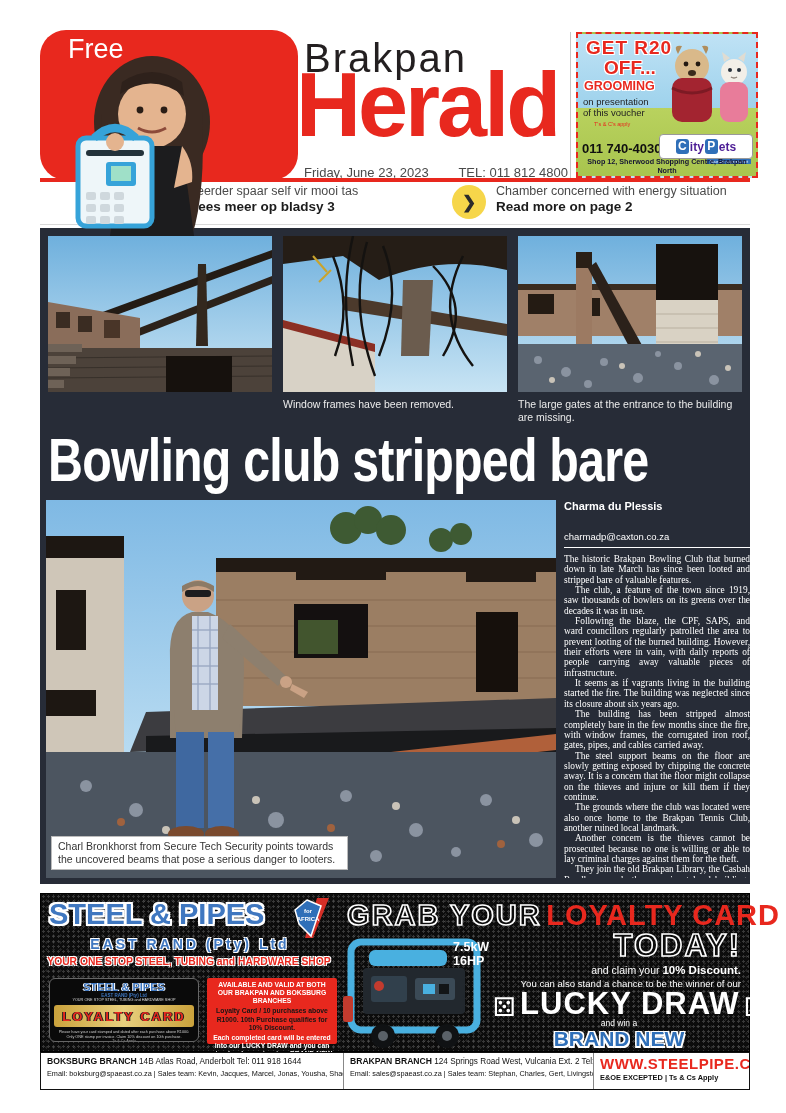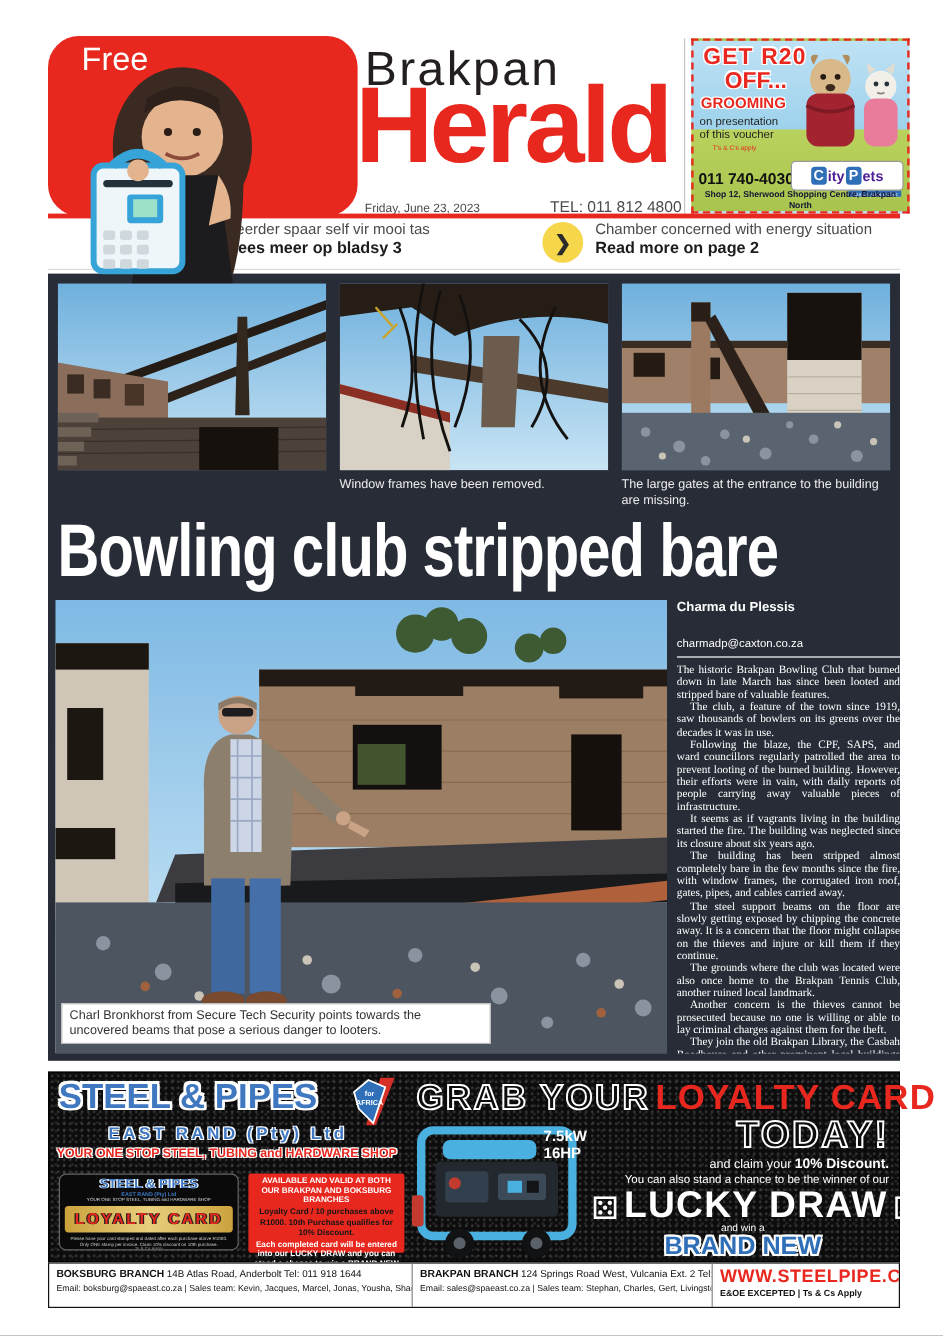--- a/index.html
+++ b/index.html
@@ -12,21 +12,21 @@
   .abs{position:absolute}
   #content{position:absolute;left:40px;top:0;width:710px;height:1113px}
 
   
   #mast{position:absolute;left:0;top:30px;width:530px;height:150px}
   .red-box{position:absolute;left:0;top:0;width:258px;height:150px;background:var(--red);border-radius:26px}
   .free{position:absolute;left:28px;top:4px;color:#fff;font-size:27px}
   .girl{position:absolute;left:2px;top:12px;width:212px;height:194px;z-index:3}
   .brakpan{position:absolute;left:264px;top:6px;font-size:40px;color:var(--ink);letter-spacing:2px}
   .herald{position:absolute;left:256px;top:30px;font-size:90px;font-weight:700;color:var(--red);letter-spacing:-3px;line-height:1}
-  .mast-date{position:absolute;left:264px;bottom:0;font-size:10px;color:#4a4a4a}
+  .mast-date{position:absolute;left:264px;bottom:0;font-size:13px;color:#4a4a4a}
   .mast-tel{position:absolute;right:2px;bottom:0;font-size:13px;color:#4a4a4a}
   .mast-divider{position:absolute;left:530px;top:32px;width:1px;height:146px;background:#c6c6c6}
   .red-rule{position:absolute;left:0;top:178px;width:710px;height:4px;background:var(--red)}
 
   
   #pets{position:absolute;left:536px;top:32px;width:182px;height:146px;border:2px dashed var(--red);
         background:linear-gradient(180deg,#bfe2f5 0%,#9ed2ec 52%,#b9d25e 52%,#a8c44e 100%)}
   .pets-get{position:absolute;left:8px;top:3px;font-size:19px;font-weight:700;color:var(--red);
         text-shadow:-1px -1px 0 #fff,1px -1px 0 #fff,-1px 1px 0 #fff,1px 1px 0 #fff;letter-spacing:1px}
   .pets-off{position:absolute;left:26px;top:23px;font-size:19px;font-weight:700;color:var(--red);
@@ -54,21 +54,21 @@
 
   
   #dark{position:absolute;left:0;top:228px;width:710px;height:656px;background:var(--dark)}
   .photo{position:absolute;top:8px;width:224px;height:156px;overflow:hidden}
   .photo svg{display:block;width:100%;height:100%}
   .strip-cap{position:absolute;top:170px;font-size:10.5px;color:#ececec;line-height:1.25}
   .headline{position:absolute;left:8px;top:196px;font-size:62px;font-weight:700;color:#fff;white-space:nowrap;
         transform:scaleX(.78);transform-origin:left center;letter-spacing:-1px}
   #mainphoto{position:absolute;left:6px;top:272px;width:510px;height:378px;overflow:hidden}
   #mainphoto svg{display:block;width:100%;height:100%}
-  .main-cap{position:absolute;left:5px;bottom:8px;width:358px;background:#fff;padding:3px 6px;
+  .main-cap{position:absolute;left:5px;bottom:8px;width:297px;background:#fff;padding:3px 6px;
         font-size:10.5px;color:#333;line-height:1.25;border:1px solid #bbb}
   #story{position:absolute;left:524px;top:272px;width:186px;height:378px;overflow:hidden;color:#fff}
   .byline{font-size:11px;font-weight:700}
   .byline-mail{font-size:9.5px;margin-top:19px;padding-bottom:5px;border-bottom:1px solid #fff}
   #story-paras{margin-top:6px}
   #story-paras p{margin:0;font-family:"Liberation Serif",serif;font-size:9.4px;line-height:1.1;text-align:justify;color:#fff}
   #story-paras p + p{text-indent:11px}
 
   
   #steel{position:absolute;left:0;top:893px;width:710px;height:159px;border:1px solid #000;background:#0c0c0c;

